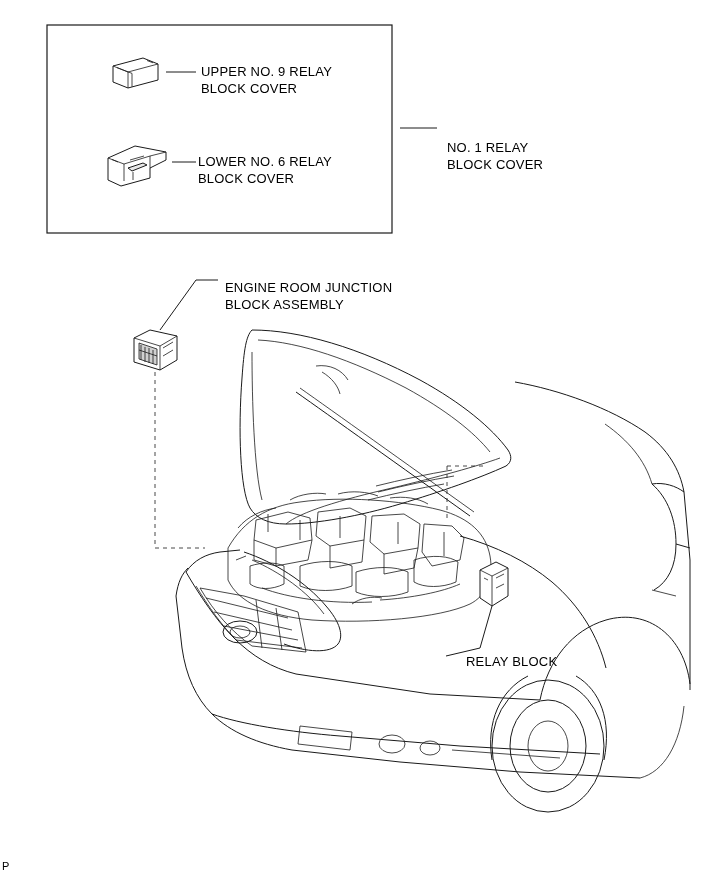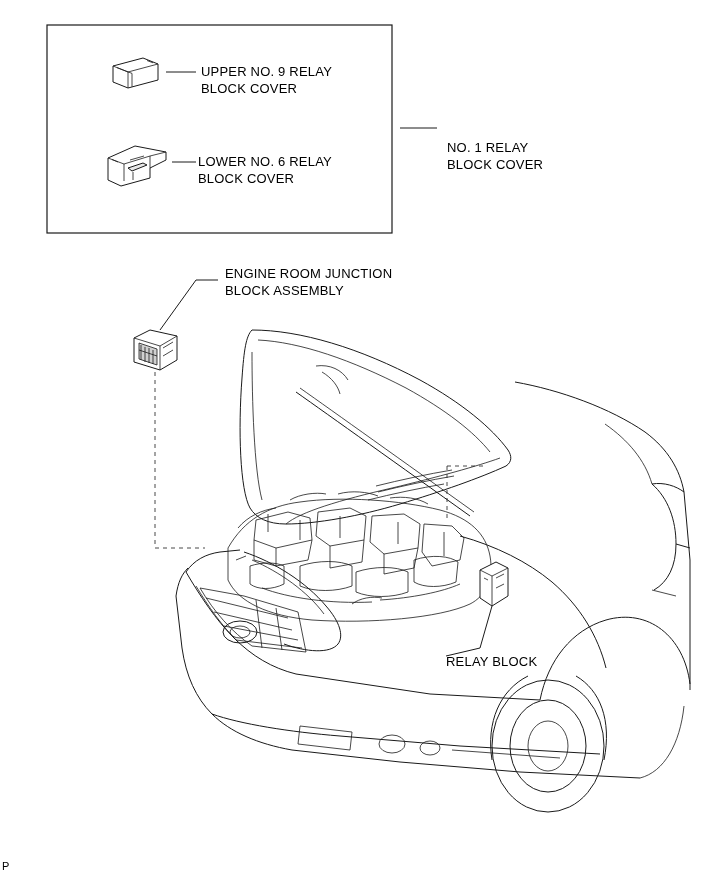--- a/index.html
+++ b/index.html
@@ -216,18 +216,18 @@
 
 <div class="label" style="left:201px; top:63px;">UPPER NO. 9 RELAY
 BLOCK COVER</div>
 
 <div class="label" style="left:198px; top:153px;">LOWER NO. 6 RELAY
 BLOCK COVER</div>
 
 <div class="label" style="left:447px; top:119px;margin-top:20px;">NO. 1 RELAY
 BLOCK COVER</div>
 
-<div class="label" style="left:225px; top:265px;">ENGINE ROOM JUNCTION
+<div class="label" style="left:225px; top:279px;">ENGINE ROOM JUNCTION
 BLOCK ASSEMBLY</div>
 
-<div class="label" style="left:446px; top:653px;">RELAY BLOCK</div>
+<div class="label" style="left:466px; top:653px;">RELAY BLOCK</div>
 
 <div class="corner-code">P</div>
 
 </body></html>

